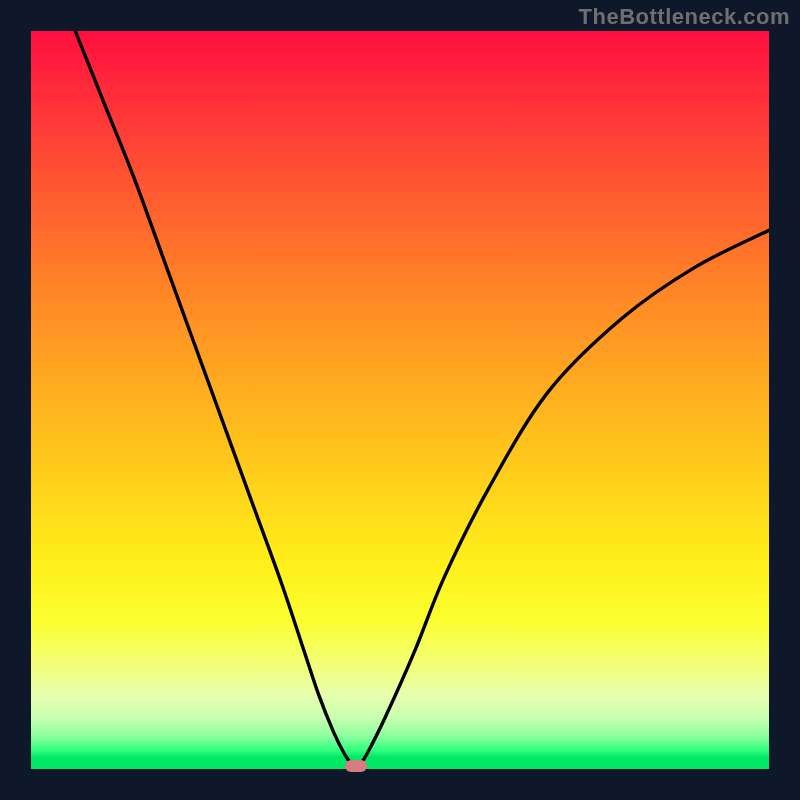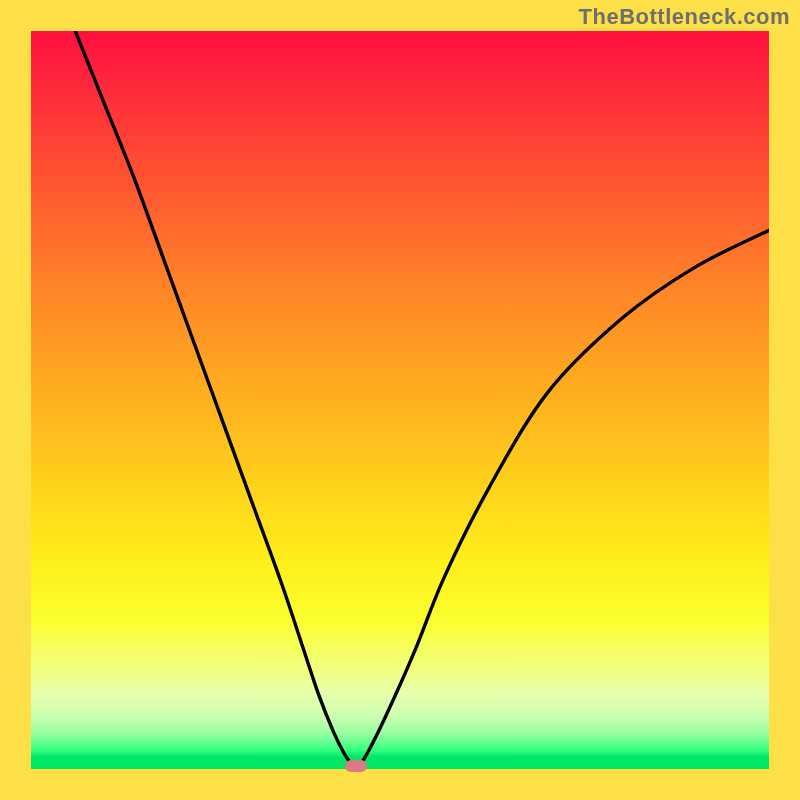--- a/index.html
+++ b/index.html
@@ -8,21 +8,21 @@
     width: 800px;
     height: 800px;
     background: #000;
     overflow: hidden;
     font-family: Arial, Helvetica, sans-serif;
   }
   .frame {
     position: relative;
     width: 800px;
     height: 800px;
-    background: #fde047;
+    background: #0f172a;
   }
   .watermark {
     position: absolute;
     top: 4px;
     right: 10px;
     color: #6f6f6f;
     font-size: 22px;
     font-weight: 600;
     letter-spacing: 0.5px;
     z-index: 5;

